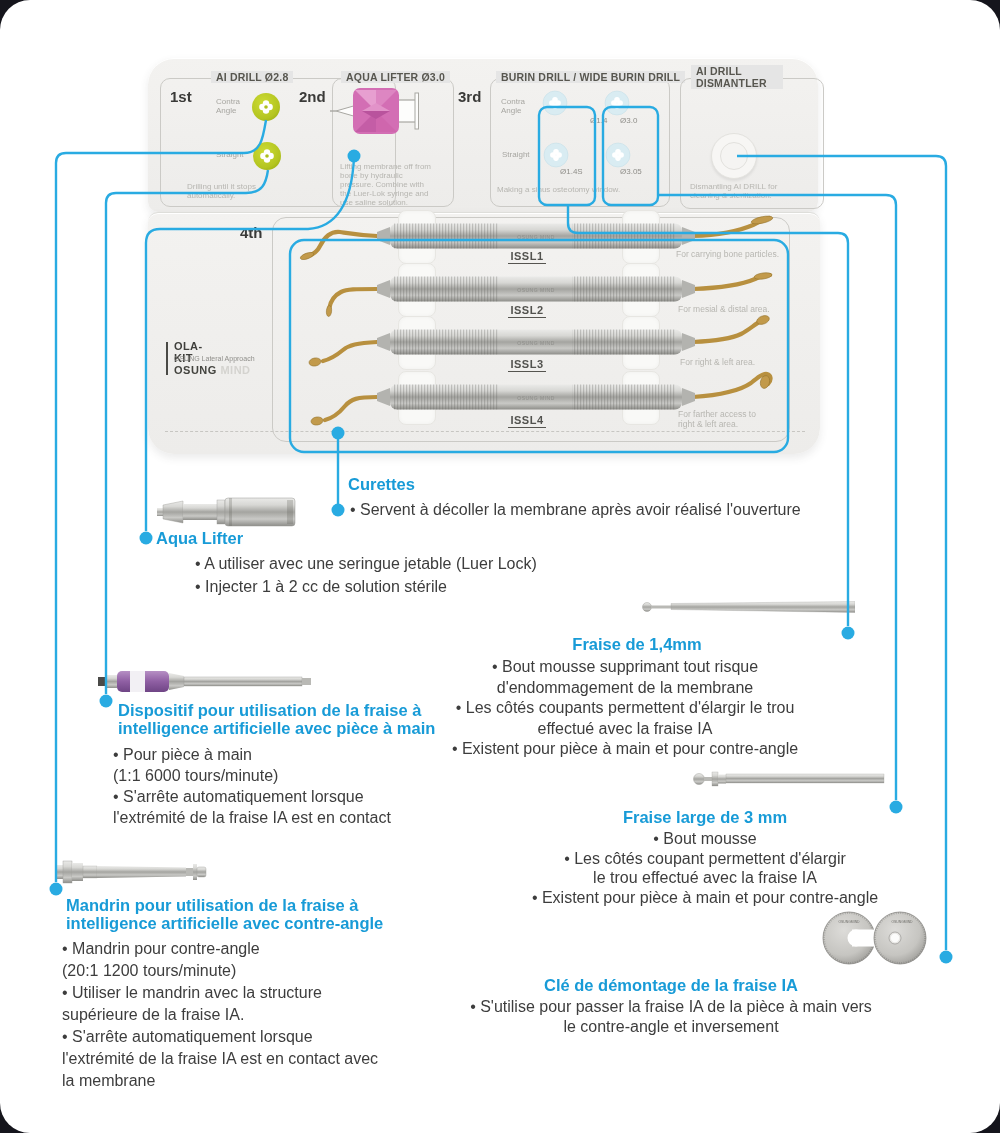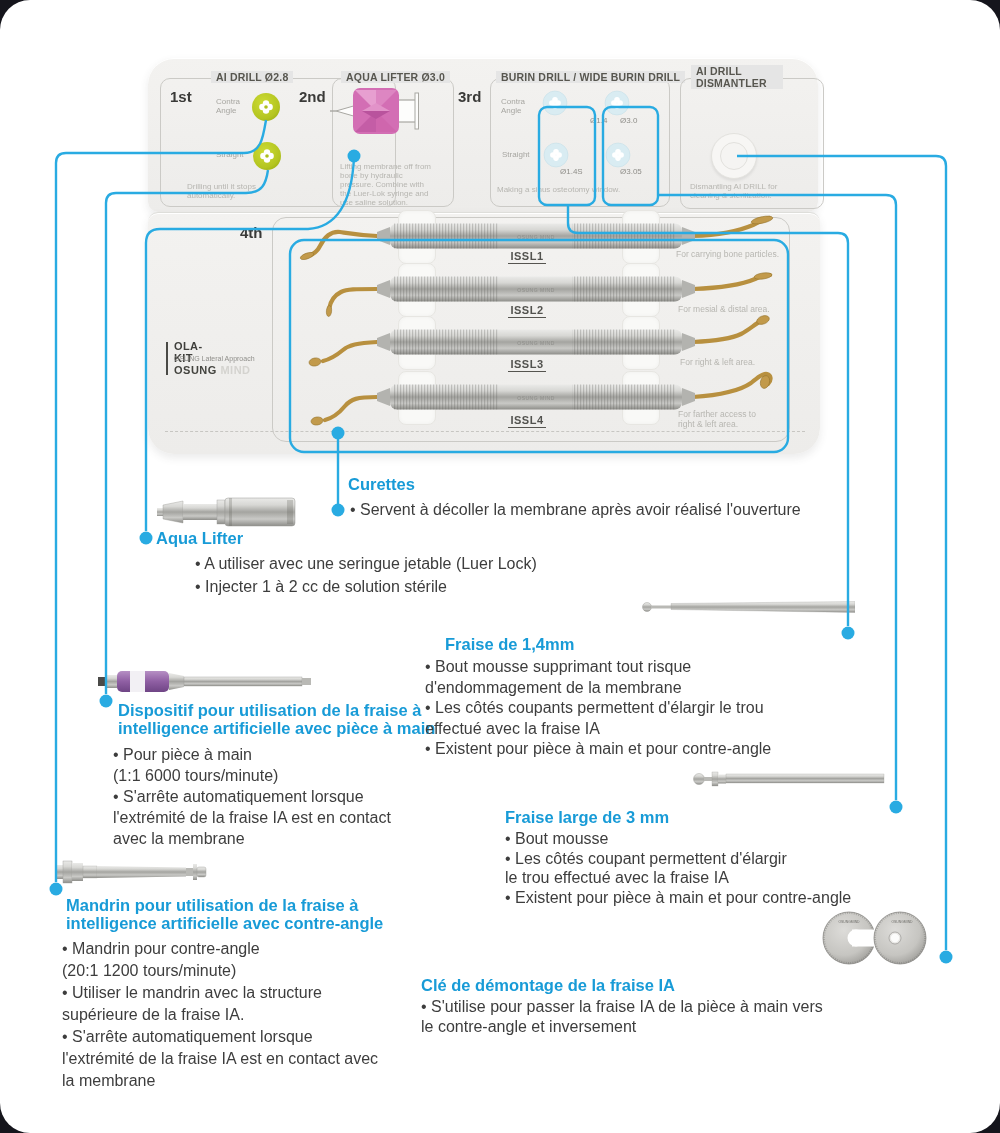--- a/index.html
+++ b/index.html
@@ -37,21 +37,21 @@
   
   .brand{position:absolute;left:166px;top:340px;}
   .brand .bar{position:absolute;left:0;top:2px;width:2px;height:33px;background:#4a4a46;}
   .brand .kit{position:absolute;left:8px;top:0;font-size:11px;font-weight:bold;color:#3f3f3b;letter-spacing:.4px;}
   .brand .line2{position:absolute;left:8px;top:15px;font-size:7px;color:#8f8e8a;white-space:nowrap;}
   .brand .logo{position:absolute;left:8px;top:24px;font-size:11px;font-weight:bold;color:#44443f;letter-spacing:.5px;white-space:nowrap;}
   .brand .logo em{font-style:normal;color:#d4d3cf;}
   
   .c-title{position:absolute;font-size:16.5px;font-weight:bold;color:#189bd7;}
   .c-lines{position:absolute;font-size:16px;color:#3d3d3d;}
-  .ra{text-align:left;}
+  .ra{text-align:center;}
   .lh21 div{line-height:21px;} .lh22 div{line-height:22px;}
   .lh23 div{line-height:23px;} .lh205 div{line-height:20.5px;} .lh195 div{line-height:19.5px;}
   .t2{line-height:17.5px;}
   svg{display:block;}
   .overlay{position:absolute;left:0;top:0;pointer-events:none;}
 </style>
 </head>
 <body>
 
 <div class="page">
@@ -331,21 +331,20 @@
       <div>• A utiliser avec une seringue jetable (Luer Lock)</div>
       <div>• Injecter 1 à 2 cc de solution stérile</div>
     </div>
 
   <div class="c-title t2" style="left:118px;top:702px;width:356px;">Dispositif pour utilisation de la fraise à intelligence artificielle avec pièce à main</div>
   <div class="c-lines lh21" style="left:113px;top:744px;width:360px;">
       <div>• Pour pièce à main</div>
       <div>(1:1 6000 tours/minute)</div>
       <div>• S'arrête automatiquement lorsque</div>
       <div>l'extrémité de la fraise IA est en contact</div>
-      <div>avec la membrane</div>
     </div>
 
   <div class="c-title ra" style="left:445px;top:635px;width:384px;">Fraise de 1,4mm</div>
   <div class="c-lines ra lh205" style="left:425px;top:657px;width:400px;">
       <div>• Bout mousse supprimant tout risque</div>
       <div>d'endommagement de la membrane</div>
       <div>• Les côtés coupants permettent d'élargir le trou</div>
       <div>effectué avec la fraise IA</div>
       <div>• Existent pour pièce à main et pour contre-angle</div>
     </div>

